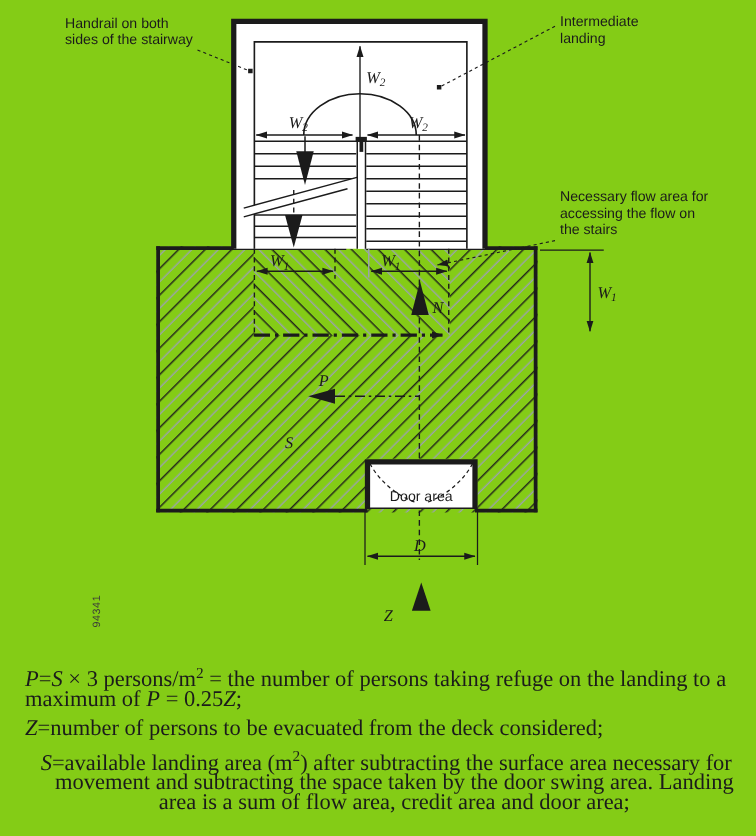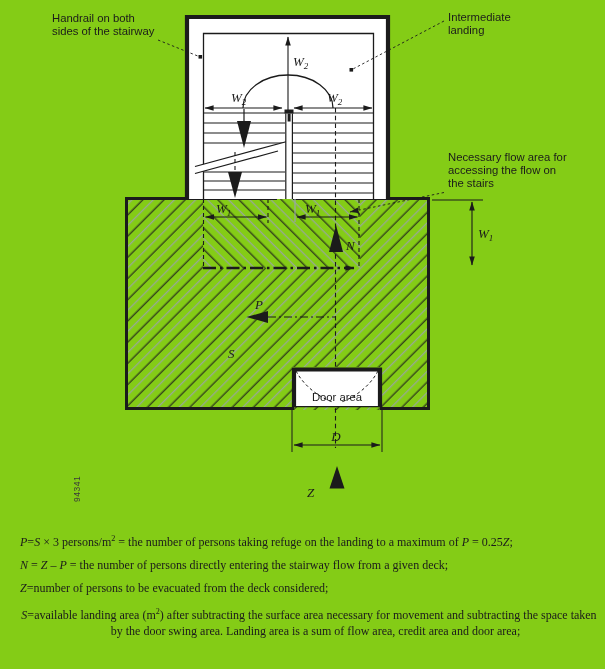--- a/index.html
+++ b/index.html
@@ -5,21 +5,21 @@
   html,body{margin:0;padding:0;background:#fff;}
   .page{position:relative;width:605px;height:669px;background:#84cc16;overflow:hidden;
         font-family:"Liberation Sans",sans-serif;}
   svg{position:absolute;left:0;top:0;}
   svg text{fill:#1b1b1b;}
   .ann{font-family:"Liberation Sans",sans-serif;font-size:11.3px;}
   .dim{font-family:"Liberation Serif",serif;font-style:italic;font-size:13px;}
   .sub{font-size:9px;}
   .code{font-family:"Liberation Sans",sans-serif;font-size:8.5px;fill:#3a3a3a;letter-spacing:.5px;}
   #legend{position:absolute;left:20px;top:531px;width:578px;
-          font-family:"Liberation Serif",serif;font-size:12px;line-height:15.5px;color:#1b1b1b;}
+          font-family:"Liberation Serif",serif;font-size:18px;line-height:15.5px;color:#1b1b1b;}
   .legend-line{margin-bottom:7.5px;}
   .legend-line.hang{padding-left:13px;text-indent:-13px;text-align:center;}
   .legend-line .it{font-style:italic;}
   .legend-line sup{font-size:0.68em;}
 </style>
 </head>
 <body>
 
 <div class="page">
 
@@ -171,18 +171,17 @@
     <text class="dim" x="228" y="358">S</text>
     <text class="dim" x="336" y="441" text-anchor="middle">D</text>
     <text class="dim" x="307" y="497">Z</text>
   </g>
 
   <text class="code" transform="translate(80,502) rotate(-90)">94341</text>
 </svg>
 
 <div id="legend">
       <div class="legend-line"><span class="it">P</span><span>=</span><span class="it">S</span><span> × 3 persons/m</span><sup>2</sup><span> =  the number of persons taking refuge on the landing to a maximum of </span><span class="it">P</span><span> = 0.25</span><span class="it">Z</span><span>;</span></div>
-      <div class="legend-line"><span class="it">N</span><span> = </span><span class="it">Z</span><span> – </span><span class="it">P</span><span> = the number of persons directly entering the stairway flow from a given deck;</span></div>
       <div class="legend-line"><span class="it">Z</span><span>=number of persons to be evacuated from the deck considered;</span></div>
       <div class="legend-line hang"><span class="it">S</span><span>=available landing area (m</span><sup>2</sup><span>) after subtracting the surface area necessary for movement and subtracting the space taken by the door swing area. Landing area is a sum of flow area, credit area and door area;</span></div>
     </div>
 
 </div>
 
 </body></html>

